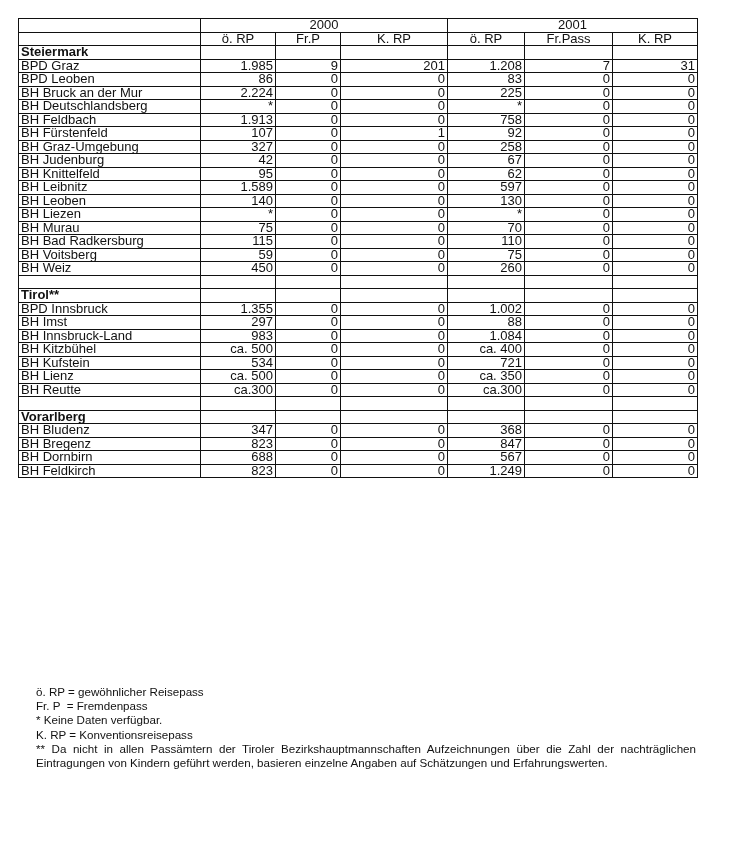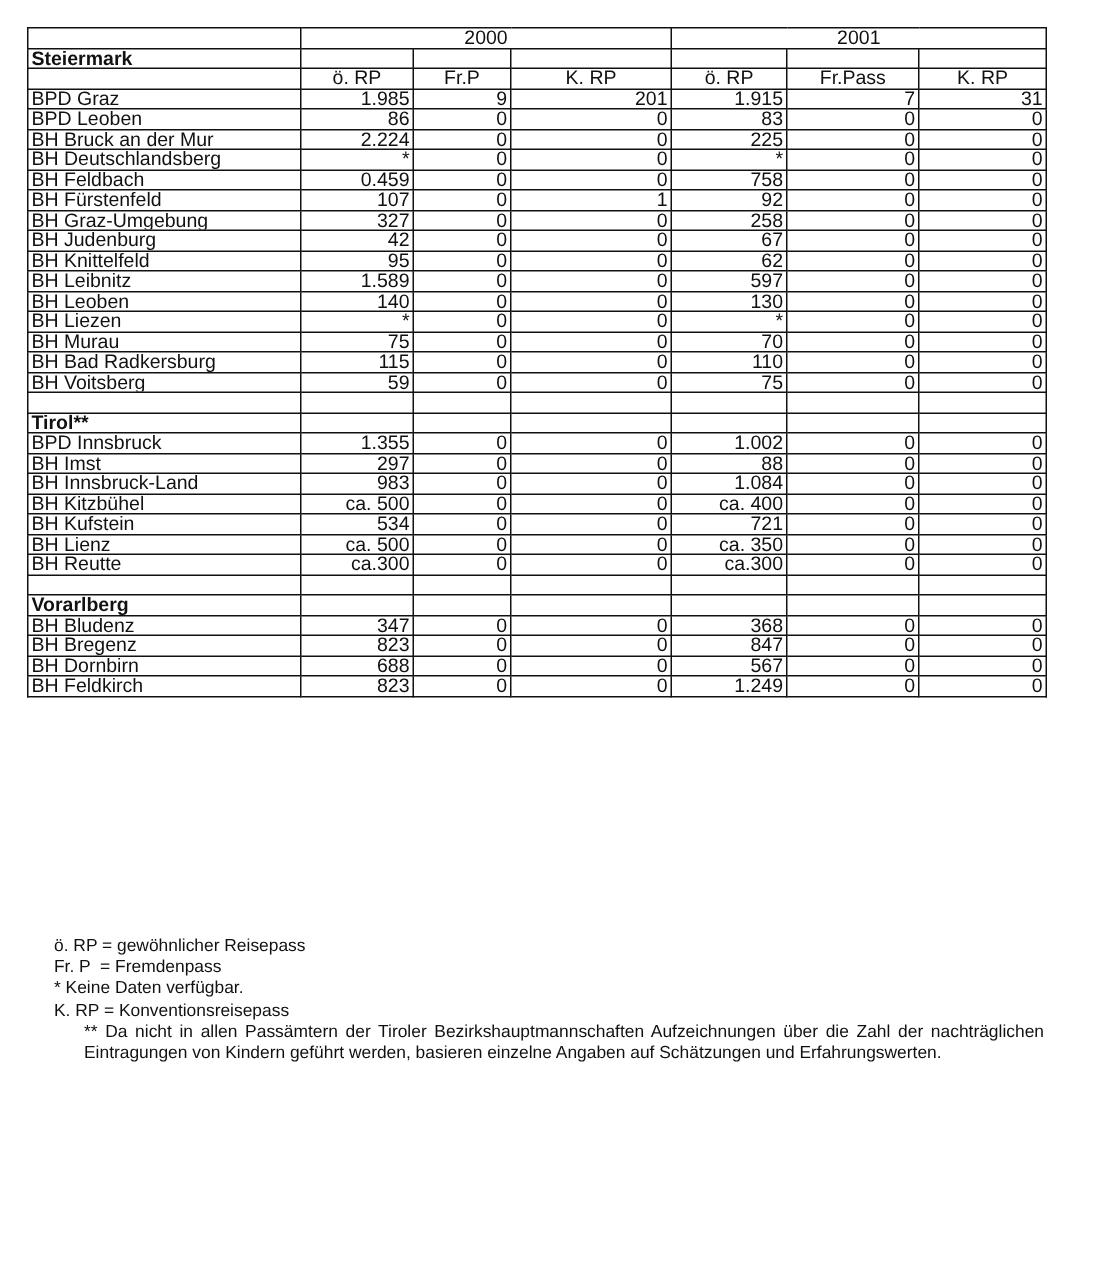--- a/index.html
+++ b/index.html
@@ -12,25 +12,25 @@
   }
   table.data td {
     border: 1px solid #111; height: 12.5px; line-height: 12px;
     padding: 0 2px; white-space: nowrap; overflow: hidden;
   }
   td.num { text-align: right; }
   td.ctr { text-align: center; }
   td.lbl { text-align: left; }
   td.region { font-weight: bold; }
   .notes {
-    position: absolute; left: 36px; top: 624px; width: 660px;
+    position: absolute; left: 36px; top: 685px; width: 660px;
     font-size: 11.6px; line-height: 14.2px;
   }
   .notes p { margin: 0; }
-  .notes p.just { text-align: justify; margin-left: 20px; }
+  .notes p.just { text-align: justify; }
 </style>
 </head>
 <body>
 
 <table class="data">
   <colgroup>
     <col style="width:182px">
       <col style="width:75px">
       <col style="width:65px">
       <col style="width:107px">
@@ -38,43 +38,43 @@
       <col style="width:88px">
       <col style="width:85px">
   </colgroup>
   <tbody id="tbody">
     <tr>
       <td></td>
       <td colspan="3" class="ctr">2000</td>
       <td colspan="3" class="ctr">2001</td>
     </tr>
     <tr>
-        <td class="lbl region">Steiermark</td>
-        <td></td>
-        <td></td>
-        <td></td>
-        <td></td>
-        <td></td>
-        <td></td>
-      </tr>
-  <tr>
       <td></td>
       <td class="ctr">ö. RP</td>
       <td class="ctr">Fr.P</td>
       <td class="ctr">K. RP</td>
       <td class="ctr">ö. RP</td>
       <td class="ctr">Fr.Pass</td>
       <td class="ctr">K. RP</td>
     </tr>
+  <tr>
+        <td class="lbl region">Steiermark</td>
+        <td></td>
+        <td></td>
+        <td></td>
+        <td></td>
+        <td></td>
+        <td></td>
+      </tr>
       <tr>
         <td class="lbl">BPD Graz</td>
         <td class="num">1.985</td>
         <td class="num">9</td>
         <td class="num">201</td>
-        <td class="num">1.915</td>
+        <td class="num">1.208</td>
         <td class="num">7</td>
         <td class="num">31</td>
       </tr>
       <tr>
         <td class="lbl">BPD Leoben</td>
         <td class="num">86</td>
         <td class="num">0</td>
         <td class="num">0</td>
         <td class="num">83</td>
         <td class="num">0</td>
@@ -93,21 +93,21 @@
         <td class="lbl">BH Deutschlandsberg</td>
         <td class="num">*</td>
         <td class="num">0</td>
         <td class="num">0</td>
         <td class="num">*</td>
         <td class="num">0</td>
         <td class="num">0</td>
       </tr>
       <tr>
         <td class="lbl">BH Feldbach</td>
-        <td class="num">0.459</td>
+        <td class="num">1.913</td>
         <td class="num">0</td>
         <td class="num">0</td>
         <td class="num">758</td>
         <td class="num">0</td>
         <td class="num">0</td>
       </tr>
       <tr>
         <td class="lbl">BH Fürstenfeld</td>
         <td class="num">107</td>
         <td class="num">0</td>
@@ -187,20 +187,29 @@
         <td class="num">110</td>
         <td class="num">0</td>
         <td class="num">0</td>
       </tr>
       <tr>
         <td class="lbl">BH Voitsberg</td>
         <td class="num">59</td>
         <td class="num">0</td>
         <td class="num">0</td>
         <td class="num">75</td>
+        <td class="num">0</td>
+        <td class="num">0</td>
+      </tr>
+      <tr>
+        <td class="lbl">BH Weiz</td>
+        <td class="num">450</td>
+        <td class="num">0</td>
+        <td class="num">0</td>
+        <td class="num">260</td>
         <td class="num">0</td>
         <td class="num">0</td>
       </tr>
       <tr>
         <td></td>
         <td></td>
         <td></td>
         <td></td>
         <td></td>
         <td></td>

